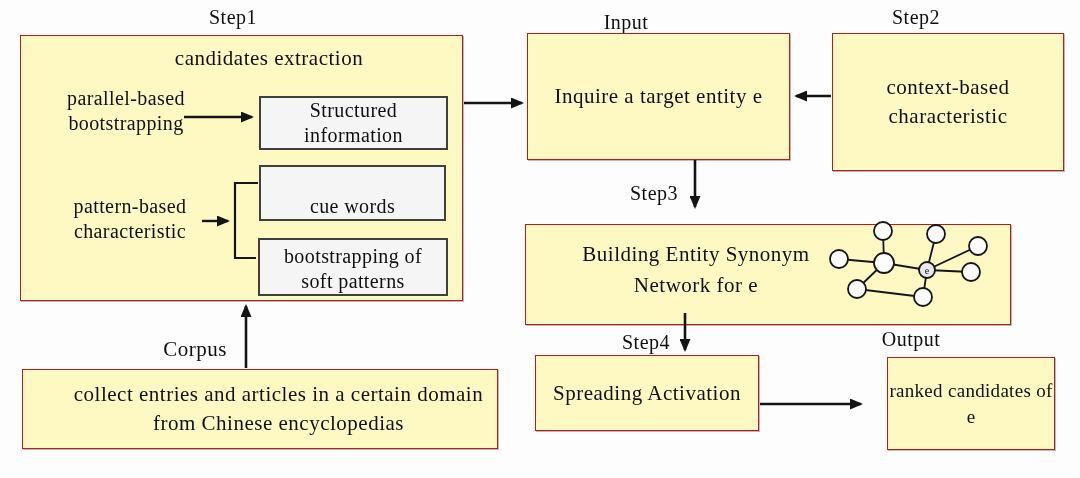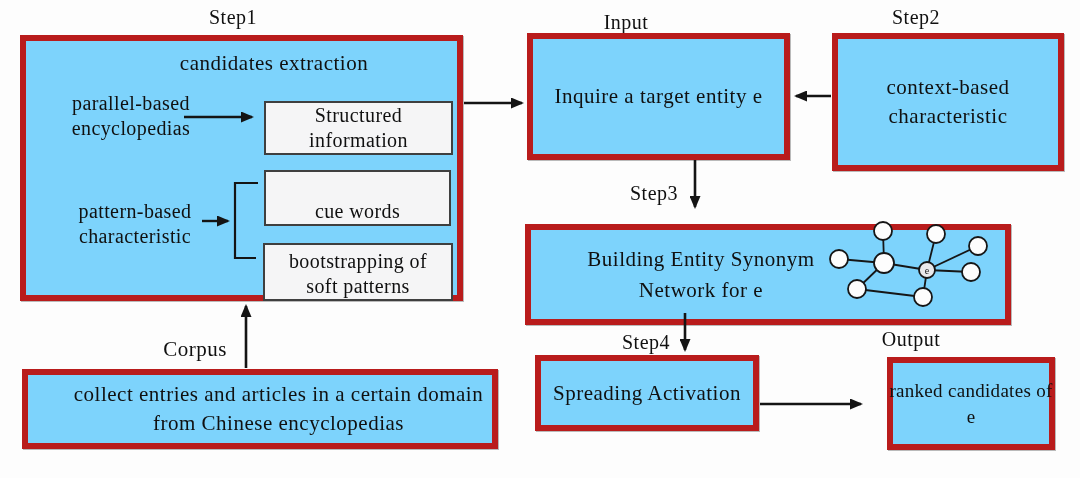--- a/index.html
+++ b/index.html
@@ -3,21 +3,21 @@
 <meta charset="utf-8">
 <style>
   html,body{margin:0;padding:0;background:#ffffff;}
   .stage{
     position:relative;width:1080px;height:478px;background:#fdfdfd;
     font-family:"Liberation Serif","DejaVu Serif",serif;color:#101010;
     overflow:hidden;
   }
   .box{
     position:absolute;box-sizing:border-box;
-    background:#7dd3fc;border:6px solid #b91c1c;
+    background:#fef9c3;border:1px solid #b91c1c;
     display:flex;align-items:center;justify-content:center;
     text-align:center;
     box-shadow:1px 1px 0 rgba(60,60,60,.35);
   }
   .innerbox{
     position:absolute;box-sizing:border-box;
     background:#f5f5f6;border:2px solid #3f3f3f;
     display:flex;align-items:flex-end;justify-content:center;
     text-align:center;
   }
@@ -36,21 +36,21 @@
 <body>
 
 <div class="stage">
 
   <div class="lbl" style="left:198px;top:6px;width:70px;">Step1</div>
 
   <div class="box" style="left:20px;top:35px;width:443px;height:266px;display:block;">
     <div class="freetext t21" style="left:108px;top:8px;width:280px;">candidates extraction</div>
 
     <div class="freetext t20 multiline" style="left:26px;top:50px;width:158px;">parallel-based
-encyclopedias</div>
+bootstrapping</div>
 
     <div class="freetext t20 multiline" style="left:30px;top:158px;width:158px;">pattern-based
 characteristic</div>
 
     <div class="innerbox t20 boxtext" style="left:238px;top:60px;width:189px;height:54px;">
       <span>Structured
 information</span>
     </div>
 
     <div class="innerbox t20 boxtext" style="left:237px;top:202px;width:190px;height:58px;">

